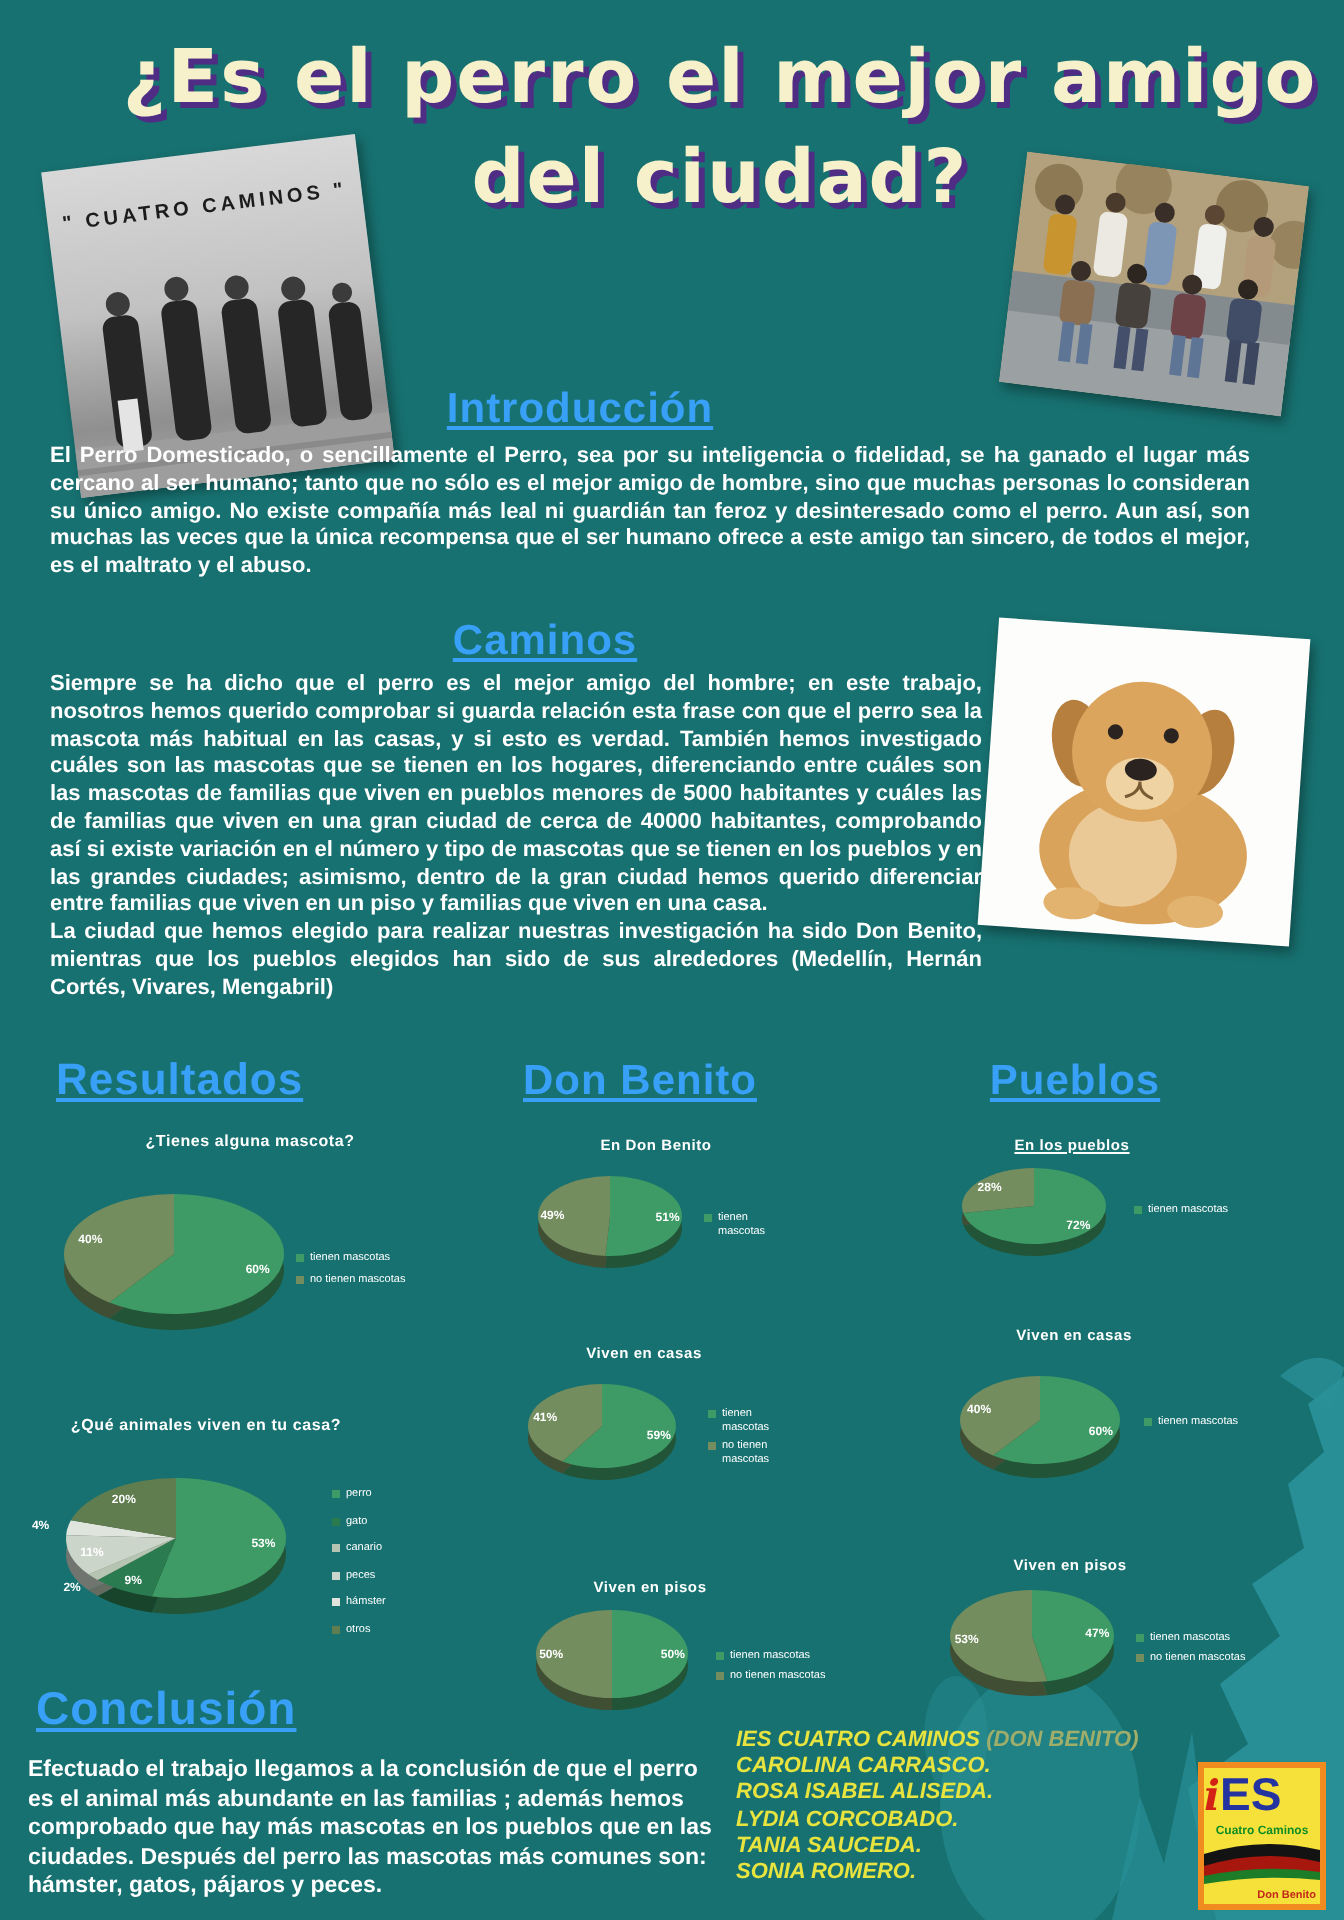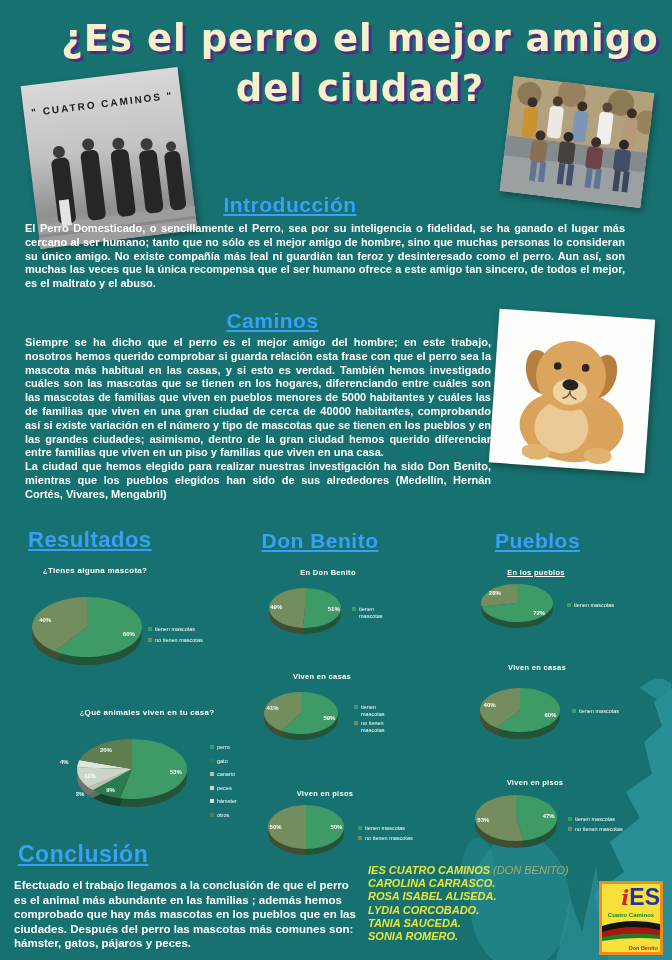--- a/index.html
+++ b/index.html
@@ -35,26 +35,26 @@
   .chart-title{position:absolute;transform:translateX(-50%);white-space:nowrap;
                color:#fff;font-weight:bold;font-size:7.5px;letter-spacing:.3px;}
   .legend{position:absolute;display:flex;flex-direction:column;}
   .lg-item{display:flex;align-items:flex-start;gap:3px;color:#fff;
            font-size:5.5px;line-height:1.2;font-weight:normal;}
   .lg-mark{width:4px;height:4px;flex:none;margin-top:1px;}
   .pct{font:bold 6px "Liberation Sans",sans-serif;fill:#ffffff;text-anchor:middle;}
   
   .credits{z-index:2;left:368px;top:864px;font-style:italic;font-weight:bold;
            font-size:11px;line-height:13.2px;color:#e8e43f;}
-  .credits .loc{color:#9fae6a;font-weight:normal;}
+  .credits .loc{color:#9fae6a;font-weight:bold;}
   
   .logo{z-index:3;left:599px;top:881px;width:64px;height:74px;background:#ef8b1f;
         padding:3px;box-sizing:border-box;}
   .logo-inner{position:relative;width:100%;height:100%;background:#f5e13a;overflow:hidden;}
-  .logo-ies{text-align:right;line-height:24px;margin-top:1px;}
+  .logo-ies{text-align:left;line-height:24px;margin-top:1px;}
   .logo-i{color:#d42316;font-family:"DejaVu Serif",serif;font-style:italic;
           font-weight:bold;font-size:21px;}
   .logo-es{color:#2533a0;font-weight:bold;font-size:23px;letter-spacing:0px;}
   .logo-school{text-align:center;color:#0f8c25;font-weight:bold;font-size:6px;}
   .logo-town{position:absolute;right:2px;bottom:1px;color:#c2271a;font-weight:bold;
              font-size:5.5px;}
 </style>
 </head>
 <body>
 
@@ -160,41 +160,41 @@
   <div class="abs body-txt" style="left:25px;top:336px;width:466px;">
     <div>Siempre se ha dicho que el perro es el mejor amigo del hombre; en este trabajo, nosotros hemos querido comprobar si guarda relación esta frase con que el perro sea la mascota más habitual en las casas,  y si esto es verdad. También hemos investigado cuáles son las mascotas que se tienen en los hogares, diferenciando entre cuáles son las mascotas de familias que viven en pueblos menores de 5000 habitantes y cuáles las de familias que viven en una gran ciudad de cerca de 40000 habitantes, comprobando así si existe variación en el número y tipo de mascotas que se tienen en los pueblos y en las grandes ciudades; asimismo, dentro de la gran ciudad hemos querido diferenciar entre familias que viven en un piso y familias que viven en una casa.</div>
     <div>La ciudad que hemos elegido para realizar nuestras investigación ha sido Don Benito, mientras que los pueblos elegidos han sido de sus alrededores  (Medellín, Hernán Cortés, Vivares, Mengabril)</div>
   </div>
 
   <div class="abs h-blue" style="left:28px;top:527px;font-size:22px;">Resultados</div>
   <div class="abs h-blue center" style="left:250px;top:529px;width:140px;">Don Benito</div>
   <div class="abs h-blue center" style="left:480px;top:529px;width:115px;">Pueblos</div>
 
   <div class="abs chart" style="left:0;top:558px;width:250px;height:122px;">
-      <div class="chart-title" style="left: 95px; top: 8px; font-size: 8px;">¿Tienes alguna mascota?</div>
+      <div class="chart-title" style="left: 125px; top: 8px; font-size: 8px;">¿Tienes alguna mascota?</div>
       <svg width="250" height="122" style="position: absolute; left: 0px; top: 0px;">
         <path d="M 87,77 L 87,47 A 55 30 0 1 1 54.67181112391398,101.27050983124843 Z" fill="rgb(34,85,56)"></path>
         <path d="M 87,77 L 54.67181112391398,101.27050983124843 A 55 30 0 0 1 86.99999999999999,47 Z" fill="rgb(64,78,52)"></path>
         <path d="M 87,69 L 87,39 A 55 30 0 1 1 54.67181112391398,93.27050983124843 Z" fill="#3e9b65"></path>
         <path d="M 87,69 L 54.67181112391398,93.27050983124843 A 55 30 0 0 1 86.99999999999999,39 Z" fill="#748d5e"></path>
         <text x="128.84648671698676" y="78.41640786499873" class="pct">60%</text>
         <text x="45.15351328301324" y="63.58359213500127" class="pct">40%</text>
       </svg>
       <div class="legend" style="left: 148px; top: 68px; width: 70px; gap: 4px;">
         <div class="lg-item">
           <span class="lg-mark" style="background: rgb(62, 155, 101);"></span>
           <span>tienen mascotas</span>
         </div>
         <div class="lg-item">
           <span class="lg-mark" style="background: rgb(116, 141, 94);"></span>
           <span>no tienen mascotas</span>
         </div>
       </div>
     </div>
-  <div class="abs chart" style="left:0;top:700px;width:250px;height:135px;margin-left:44px;">
+  <div class="abs chart" style="left:0;top:700px;width:250px;height:135px;">
       <div class="chart-title" style="left: 103px; top: 8px; font-size: 8px;">¿Qué animales viven en tu casa?</div>
       <svg width="250" height="135" style="position: absolute; left: 0px; top: 0px;">
         <path d="M 88,77 L 88,47 A 55 30 0 1 1 75.88292069674026,106.26289360656222 Z" fill="rgb(34,85,56)"></path>
         <path d="M 88,77 L 75.88292069674026,106.26289360656222 A 55 30 0 0 1 48.80182057416254,98.04424663118964 Z" fill="rgb(24,68,44)"></path>
         <path d="M 88,77 L 48.80182057416254,98.04424663118964 A 55 30 0 0 1 44.233098770804226,95.16829061413 Z" fill="rgb(100,108,98)"></path>
         <path d="M 88,77 L 44.233098770804226,95.16829061413 A 55 30 0 0 1 33.06229634493456,75.57254252528773 Z" fill="rgb(112,117,111)"></path>
         <path d="M 88,77 L 33.06229634493456,75.57254252528773 A 55 30 0 0 1 35.48037672057594,68.09238874015175 Z" fill="rgb(123,126,122)"></path>
         <path d="M 88,77 L 35.48037672057594,68.09238874015175 A 55 30 0 0 1 87.99999999999999,47 Z" fill="rgb(52,69,43)"></path>
         <path d="M 88,69 L 88,39 A 55 30 0 1 1 75.88292069674026,98.26289360656222 Z" fill="#3e9b65"></path>
         <path d="M 88,69 L 75.88292069674026,98.26289360656222 A 55 30 0 0 1 48.80182057416254,90.04424663118964 Z" fill="#2b7b50"></path>

